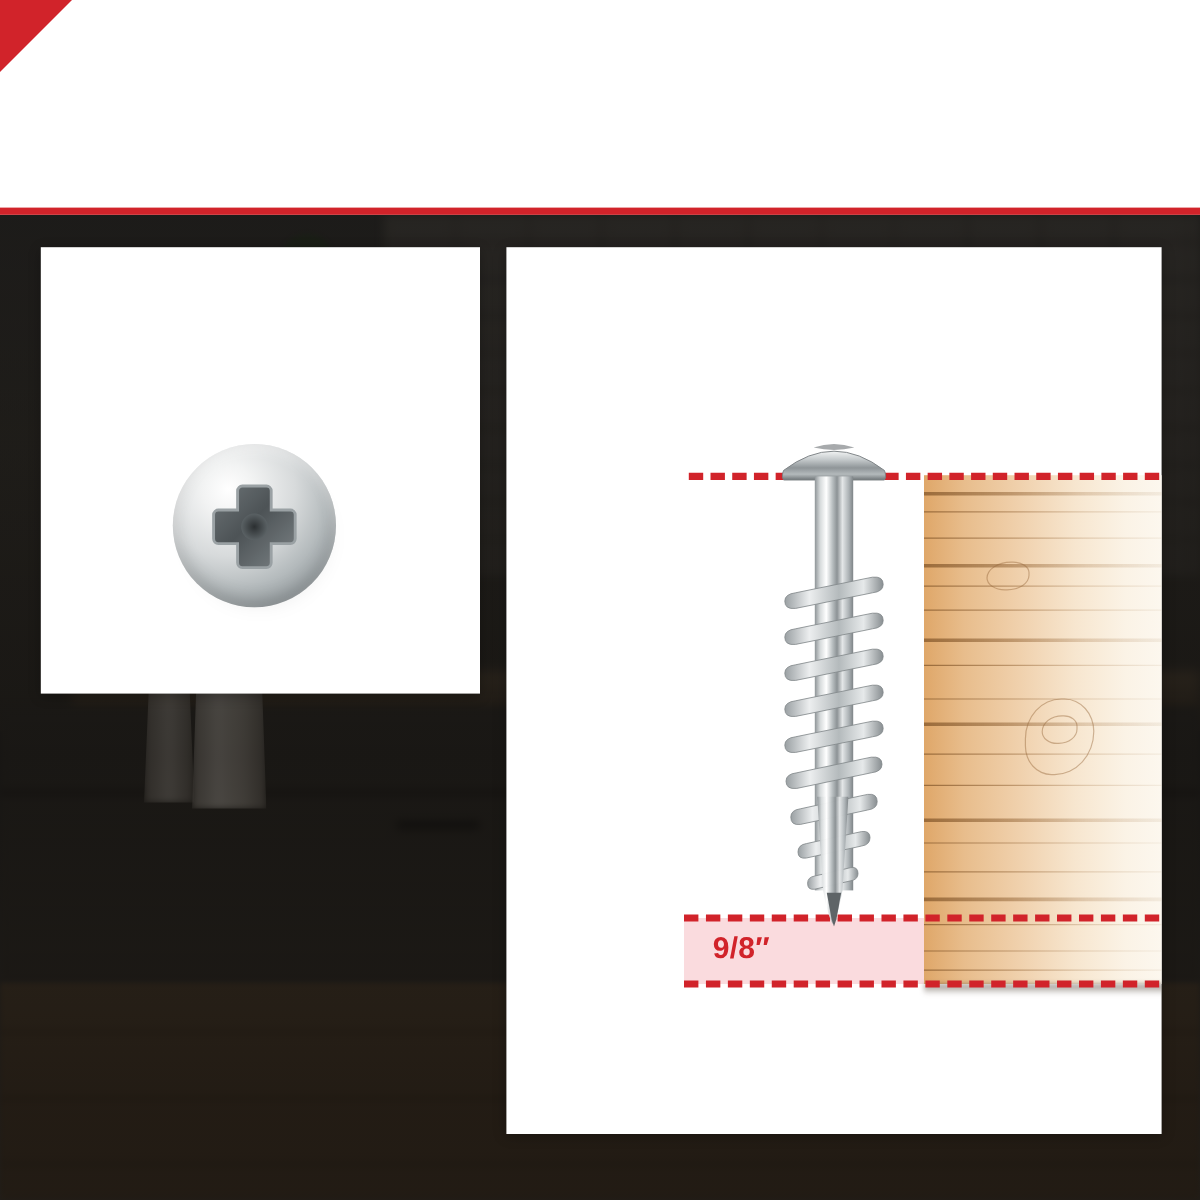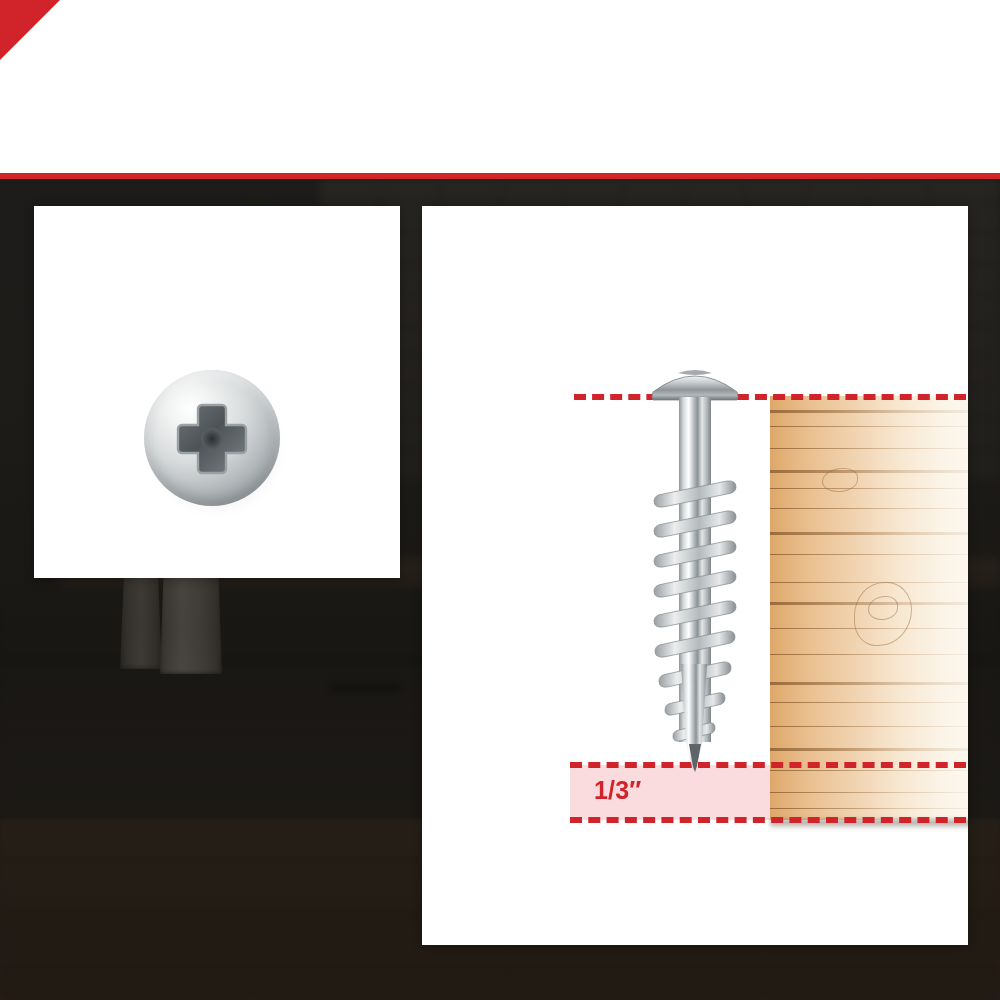--- a/index.html
+++ b/index.html
@@ -381,16 +381,16 @@
       </g>
 
       <path d="M44 300 l26 0 l-5 78 q-4 22 -8 28 q-4 -6 -8 -28 z" fill="url(#shank)" opacity=".97"></path>
       <path d="M52 380 l12 0 l-4 22 q-2 6 -2 6 q0 0 -2 -6 z" fill="#5e6467"></path>
     </svg>
 
     <div class="dash" id="dash-top"></div>
     <div class="dash" id="dash-mid"></div>
     <div class="dash" id="dash-bot"></div>
 
-    <div class="pinklabel">1/3″</div>
+    <div class="pinklabel">9/8″</div>
   </div>
 
 </div>
 
 </body></html>

